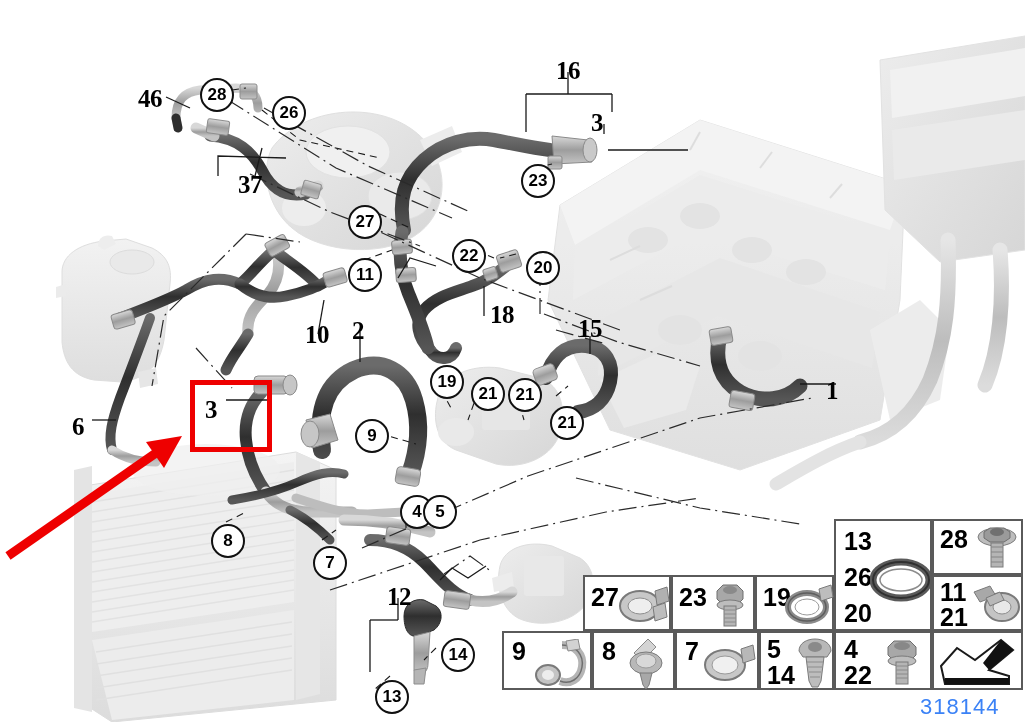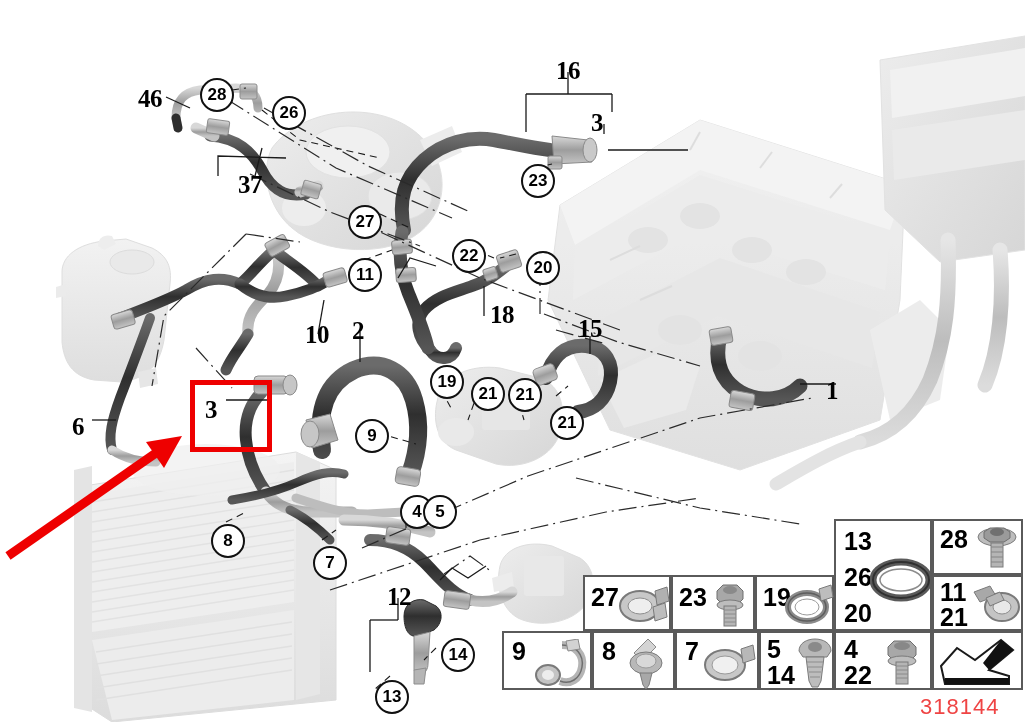--- a/index.html
+++ b/index.html
@@ -10,21 +10,21 @@
        line-height:1;white-space:nowrap;}
   .lbl.big{font-size:25px;letter-spacing:-0.5px;}
   .circ{position:absolute;width:30px;height:30px;border:2px solid #111;border-radius:50%;
         background:#fff;display:flex;align-items:center;justify-content:center;
         font-size:17px;font-weight:bold;color:#000;font-family:"Liberation Sans",sans-serif;}
   .redbox{position:absolute;border:5px solid #ee0000;background:transparent;}
   .legend{position:absolute;}
   .lcell{position:absolute;border:2px solid #5a5a5a;box-sizing:border-box;background:#fff;}
   .lnum{position:absolute;font-size:25px;font-weight:bold;color:#000;
         font-family:"Liberation Sans",sans-serif;line-height:1;}
-  .partno{position:absolute;font-size:22px;color:#ef4444;letter-spacing:1px;
+  .partno{position:absolute;font-size:22px;color:#3b82f6;letter-spacing:1px;
           font-family:"Liberation Sans",sans-serif;}
 </style>
 </head>
 <body>
 
 <div id="stage">
 
   <svg class="layer" viewBox="0 0 1025 722">
     <defs>
       <linearGradient id="gGhost" x1="0" y1="0" x2="0" y2="1">

